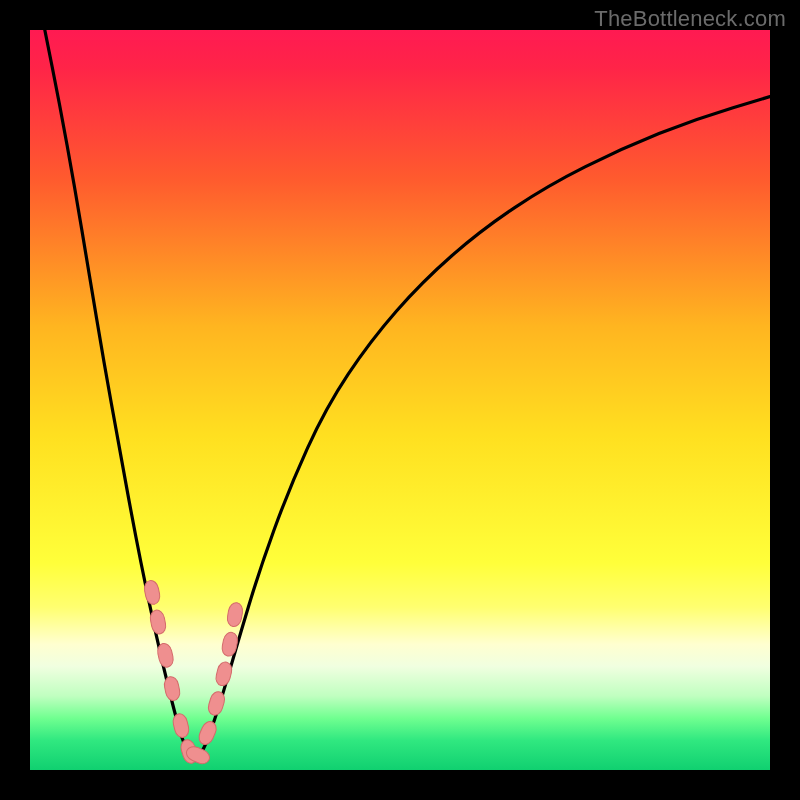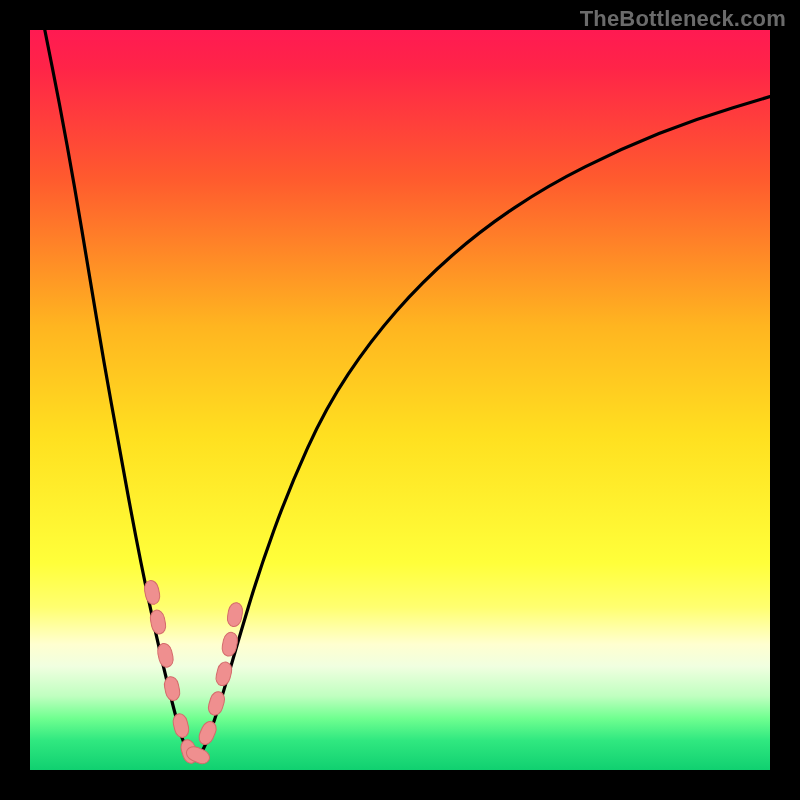--- a/index.html
+++ b/index.html
@@ -33,21 +33,21 @@
     inset: 0;
     width: 740px;
     height: 740px;
   }
   .watermark {
     position: absolute;
     top: 6px;
     right: 14px;
     color: #6b6b6b;
     font-size: 22px;
-    font-weight: 700;
+    font-weight: 400;
     letter-spacing: 0.2px;
   }
 </style>
 </head>
 <body>
 
 <div class="frame">
 
   <div class="plot-area">
     <svg class="gradient-bg" viewBox="0 0 740 740" preserveAspectRatio="none">

